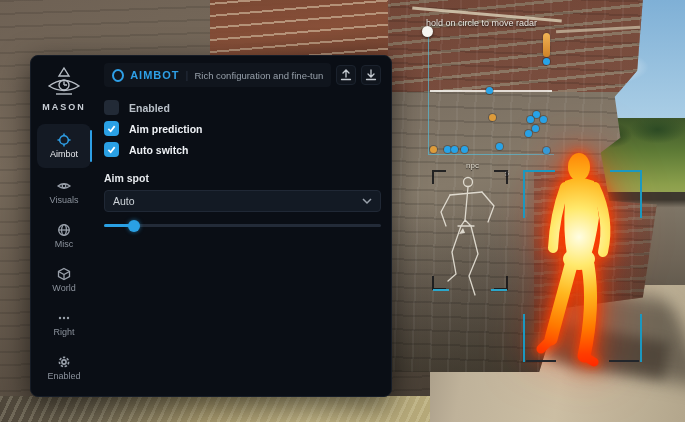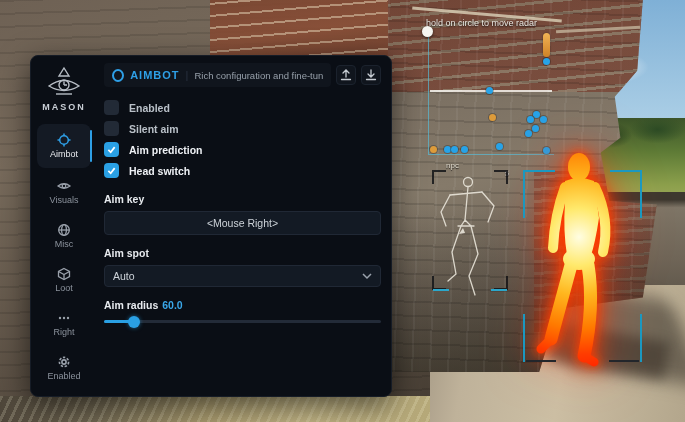--- a/index.html
+++ b/index.html
@@ -60,21 +60,21 @@
   .radar-handle{left:422px;top:26px;width:11px;height:11px;border-radius:50%;background:#f5f4f0;
     box-shadow:0 1px 3px rgba(0,0,0,.6);z-index:12;}
   .radar-box{left:428px;top:37px;width:125px;height:117px;z-index:11;
     border-left:1.5px solid rgba(84,192,222,.65);border-bottom:1.5px solid rgba(84,192,222,.65);}
   .radar-midline{left:430px;top:90px;width:122px;height:1.5px;background:rgba(246,246,240,.85);z-index:11;}
   .rdot{position:absolute;width:7px;height:7px;border-radius:50%;box-shadow:0 0 0 1px rgba(0,0,0,.25);z-index:12;}
   .radar-marker{left:543px;top:33px;width:7px;height:24px;border-radius:4px;z-index:12;
     background:linear-gradient(#f2b355,#cf8226);box-shadow:0 0 2px rgba(0,0,0,.45);}
 
   
-  .npc-name{left:446px;top:161px;font-size:8px;color:#ddd8cc;text-shadow:0 1px 1px rgba(0,0,0,.8);z-index:11;}
+  .npc-name{left:466px;top:161px;font-size:8px;color:#ddd8cc;text-shadow:0 1px 1px rgba(0,0,0,.8);z-index:11;}
   .npc-dist{left:505px;top:170px;font-size:7px;color:#d4d7da;text-shadow:0 1px 1px rgba(0,0,0,.8);z-index:11;}
   .npc-box{left:432px;top:170px;width:76px;height:120px;z-index:11;}
   .dk{position:absolute;width:12px;height:12px;border:0 solid rgba(18,20,24,.85);}
   .dk.tl{left:0;top:0;border-left-width:2px;border-top-width:2px;}
   .dk.tr{right:0;top:0;border-right-width:2px;border-top-width:2px;}
   .dk.bl{left:0;bottom:0;border-left-width:2px;border-bottom-width:2px;}
   .dk.br{right:0;bottom:0;border-right-width:2px;border-bottom-width:2px;}
   .cybar{position:absolute;height:2.5px;width:16px;background:#2ba8cc;bottom:-1px;}
   .cybar.l{left:1px;} .cybar.r{right:1px;}
   .skel{left:428px;top:168px;z-index:11;}
@@ -301,21 +301,21 @@
         </div>
         <div class="nav-item">
           <span class="nico">
             <svg width="14" height="14" viewBox="0 0 14 14">
                 <g stroke="currentColor" stroke-width="1.3" fill="none">
               <path d="M7,1.5 L12.5,4.5 V9.5 L7,12.5 L1.5,9.5 V4.5 Z"></path>
                   <path d="M1.5,4.5 L7,7.5 L12.5,4.5 M7,7.5 V12.5"></path>
                 </g>
               </svg>
           </span>
-          <span>Loot</span>
+          <span>World</span>
         </div>
         <div class="nav-item">
           <span class="nico">
             <svg width="14" height="14" viewBox="0 0 14 14">
                 <g fill="currentColor">
               <circle cx="3" cy="7" r="1.2"></circle>
                   <circle cx="7" cy="7" r="1.2"></circle>
                   <circle cx="11" cy="7" r="1.2"></circle>
                 </g>
               </svg>
@@ -358,59 +358,50 @@
               </g>
             </svg>
         </button>
       </div>
 
       <div class="checks">
         <div class="chk-row">
           <span class="box"></span>
           <span class="lbl">Enabled</span>
         </div>
-        <div class="chk-row">
-          <span class="box"></span>
-          <span class="lbl">Silent aim</span>
-        </div>
         <div class="chk-row checked">
           <span class="box">
               <svg width="11" height="11" viewBox="0 0 14 14">
                 <polyline points="3,7.5 6,10.5 11,4" stroke="#fff" stroke-width="2.2" fill="none"></polyline>
               </svg>
             </span>
           <span class="lbl">Aim prediction</span>
         </div>
         <div class="chk-row checked">
           <span class="box">
               <svg width="11" height="11" viewBox="0 0 14 14">
                 <polyline points="3,7.5 6,10.5 11,4" stroke="#fff" stroke-width="2.2" fill="none"></polyline>
               </svg>
             </span>
-          <span class="lbl">Head switch</span>
+          <span class="lbl">Auto switch</span>
         </div>
       </div>
 
-      <div class="field">
-        <div class="flabel">Aim key</div>
-        <button class="keybtn">&lt;Mouse Right&gt;</button>
-      </div>
 
       <div class="field">
         <div class="flabel">Aim spot</div>
         <div class="select">
           <span>Auto</span>
           <svg width="10" height="8" viewBox="0 0 10 8">
               <polyline points="1,2 5,6 9,2" stroke="#9aa2ac" stroke-width="1.5" fill="none"></polyline>
             </svg>
         </div>
       </div>
 
       <div class="sld">
-        <div class="slabel"><span>Aim radius</span><b>60.0</b></div>
         <div class="track">
           <div class="fill" style="width: 11%;"></div>
           <div class="thumb" style="left: calc(11% - 6px);"></div>
         </div>
       </div>
 
     </main>
   </div>
 </div>
 

